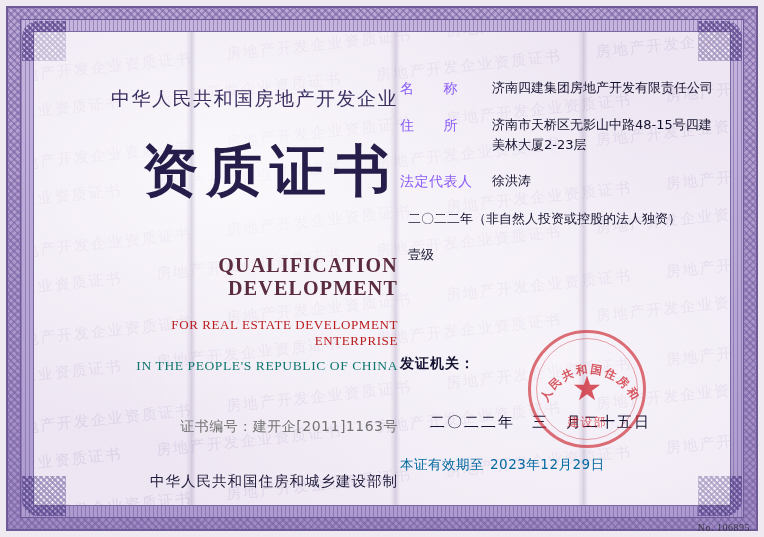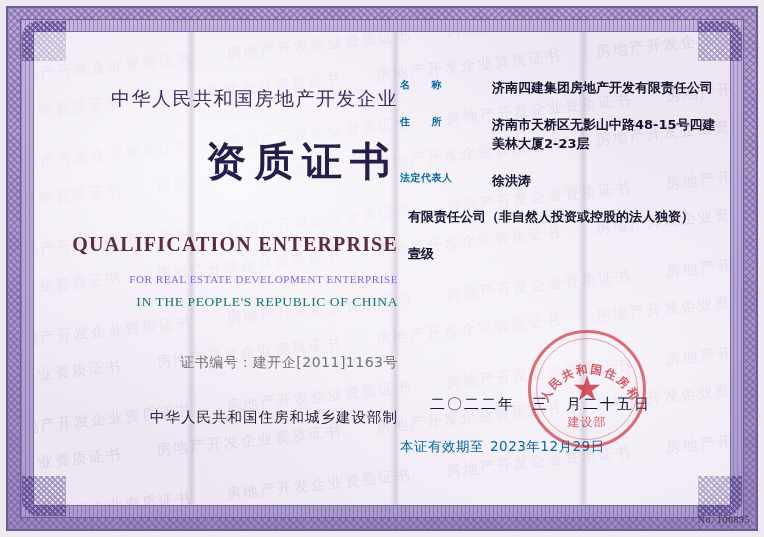--- a/index.html
+++ b/index.html
@@ -109,39 +109,39 @@
   }
   .cn-top {
     font-family: "DejaVu Sans", sans-serif;
     font-size: 19px;
     letter-spacing: 1.5px;
     color: #3b2f60;
     margin-top: 26px;
   }
   .cn-title {
     font-family: "DejaVu Sans", sans-serif;
-    font-size: 40px;
+    font-size: 56px;
     font-weight: bold;
     letter-spacing: 8px;
     color: #271d4a;
     margin-top: 22px;
   }
   .en-title {
     font-family: "Liberation Serif", serif;
     font-size: 20px;
     font-weight: bold;
     letter-spacing: 1.2px;
     color: #5b2b3e;
     margin-top: 44px;
   }
   .en-sub1 {
     font-family: "Liberation Serif", serif;
-    font-size: 11px;
+    font-size: 13px;
     letter-spacing: .6px;
-    color: #8b5cf6;
+    color: #b91c1c;
     margin-top: 17px;
     margin-left: 28px;
   }
   .en-sub2 {
     font-family: "Liberation Serif", serif;
     font-size: 13.5px;
     letter-spacing: .6px;
     color: #0f766e;
     margin-top: 9px;
   }
@@ -169,34 +169,33 @@
   }
   .field-row {
     display: flex;
     align-items: flex-start;
     margin-bottom: 17px;
   }
   .field-label {
     width: 84px;
     flex: 0 0 84px;
     font-family: "DejaVu Sans", sans-serif;
-    font-size: 10px;
-    font-weight: bold;
-    color: #0369a1;
+    font-size: 14px;
+    font-weight: normal;
+    color: #8b5cf6;
     letter-spacing: .5px;
     line-height: 1.45;
   }
   .field-value {
     flex: 1 1 auto;
     font-family: "DejaVu Sans", sans-serif;
     font-size: 13px;
     color: #14122e;
     line-height: 1.5;
     padding-left: 8px;
-    font-weight: bold;
   }
 
   
   .issue-block {
     position: absolute;
     left: 400px; top: 355px;
     width: 330px;
   }
   .issue-label {
     font-family: "DejaVu Sans", sans-serif;
@@ -273,21 +272,21 @@
     font-family: "DejaVu Sans", sans-serif;
     font-size: 12px;
     letter-spacing: 1px;
     color: rgba(204,32,42,0.8);
   }
 
   
   .serial {
     position: absolute;
     right: 14px;
-    bottom: 12px;
+    bottom: 4px;
     font-family: "Liberation Serif", serif;
     font-size: 10px;
     color: #3a3a4a;
     letter-spacing: .5px;
     padding-left: 16px;
   }
 </style>
 </head>
 <body>
 
@@ -316,21 +315,21 @@
       <div class="wm-row" style="top: 430px; left: -30px;">房地产开发企业资质证书　　房地产开发企业资质证书　　房地产开发企业资质证书　　房地产开发企业资质证书　　</div>
     </div>
   <div class="paper-tint"></div>
   <div class="fold" style="left:186px"></div>
   <div class="fold" style="left:390px"></div>
   <div class="fold" style="left:578px"></div>
 
   <div class="left-panel">
     <div class="cn-top">中华人民共和国房地产开发企业</div>
     <div class="cn-title">资质证书</div>
-    <div class="en-title">QUALIFICATION ENTERPRISE</div>
+    <div class="en-title">QUALIFICATION DEVELOPMENT</div>
     <div class="en-sub1">FOR REAL ESTATE DEVELOPMENT ENTERPRISE</div>
     <div class="en-sub2">IN THE PEOPLE'S REPUBLIC OF CHINA</div>
     <div class="cert-no">证书编号：建开企[2011]1163号</div>
     <div class="issuer-cn">中华人民共和国住房和城乡建设部制</div>
   </div>
 
   <div class="right-panel">
 
     <div class="field-row">
       <div class="field-label">名　　称</div>
@@ -341,29 +340,30 @@
       <div class="field-label">住　　所</div>
       <div class="field-value">济南市天桥区无影山中路48-15号四建美林大厦2-23层</div>
     </div>
 
     <div class="field-row">
       <div class="field-label">法定代表人</div>
       <div class="field-value">徐洪涛</div>
     </div>
 
     <div class="field-row">
-      <div class="field-value">有限责任公司（非自然人投资或控股的法人独资）</div>
+      <div class="field-value">二〇二二年（非自然人投资或控股的法人独资）</div>
     </div>
 
     <div class="field-row">
       <div class="field-value">壹级</div>
     </div>
   </div>
 
   <div class="issue-block">
+    <div class="issue-label">发证机关：</div>
     <div class="date-line">二〇二二年　三　月二十五日</div>
     <div class="valid-line">
       <span>本证有效期至</span><span class="valid-date">2023年12月29日</span>
     </div>
   </div>
 
   <div class="seal">
     <div class="seal-inner"></div>
     <svg class="seal-arc" viewBox="0 0 118 118">
       <defs>

